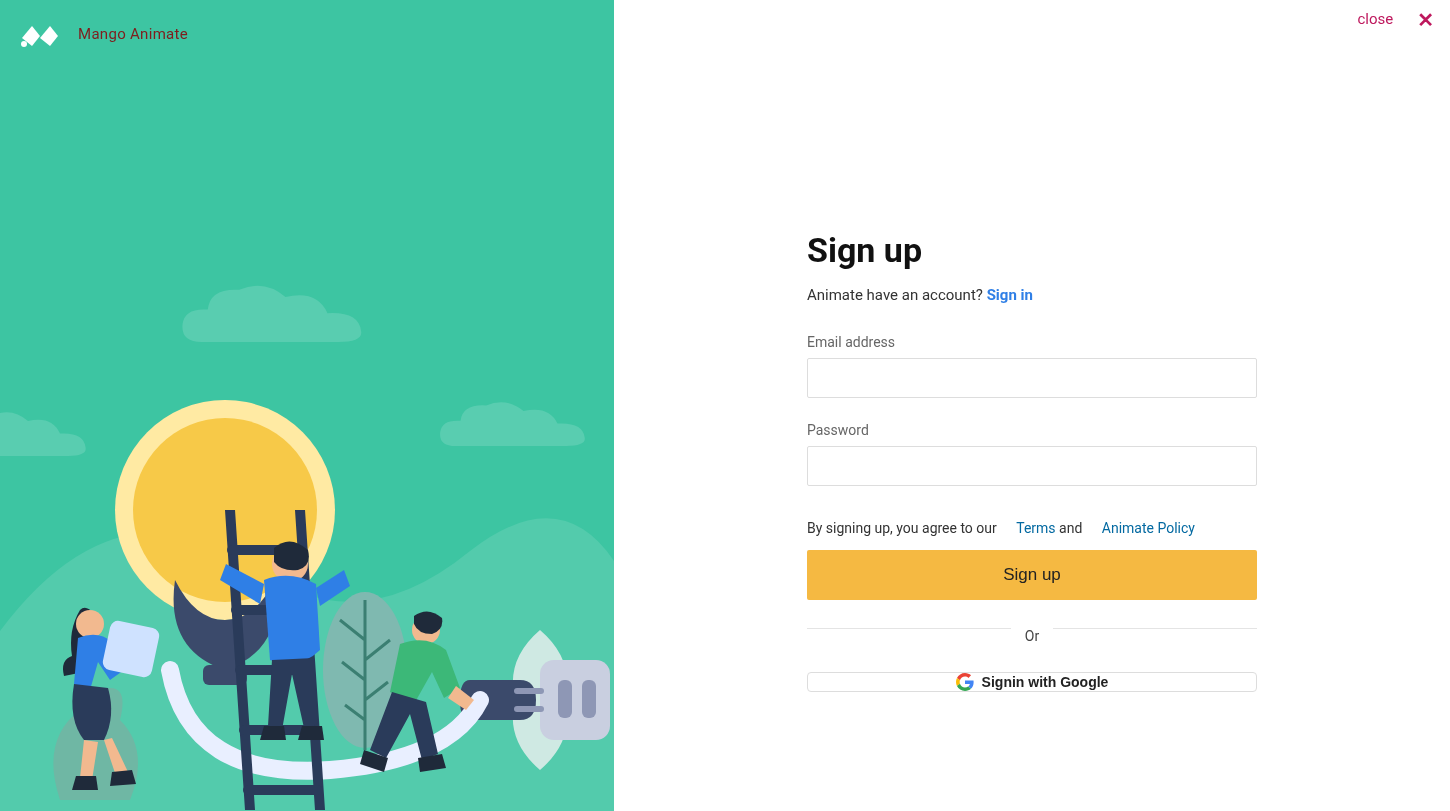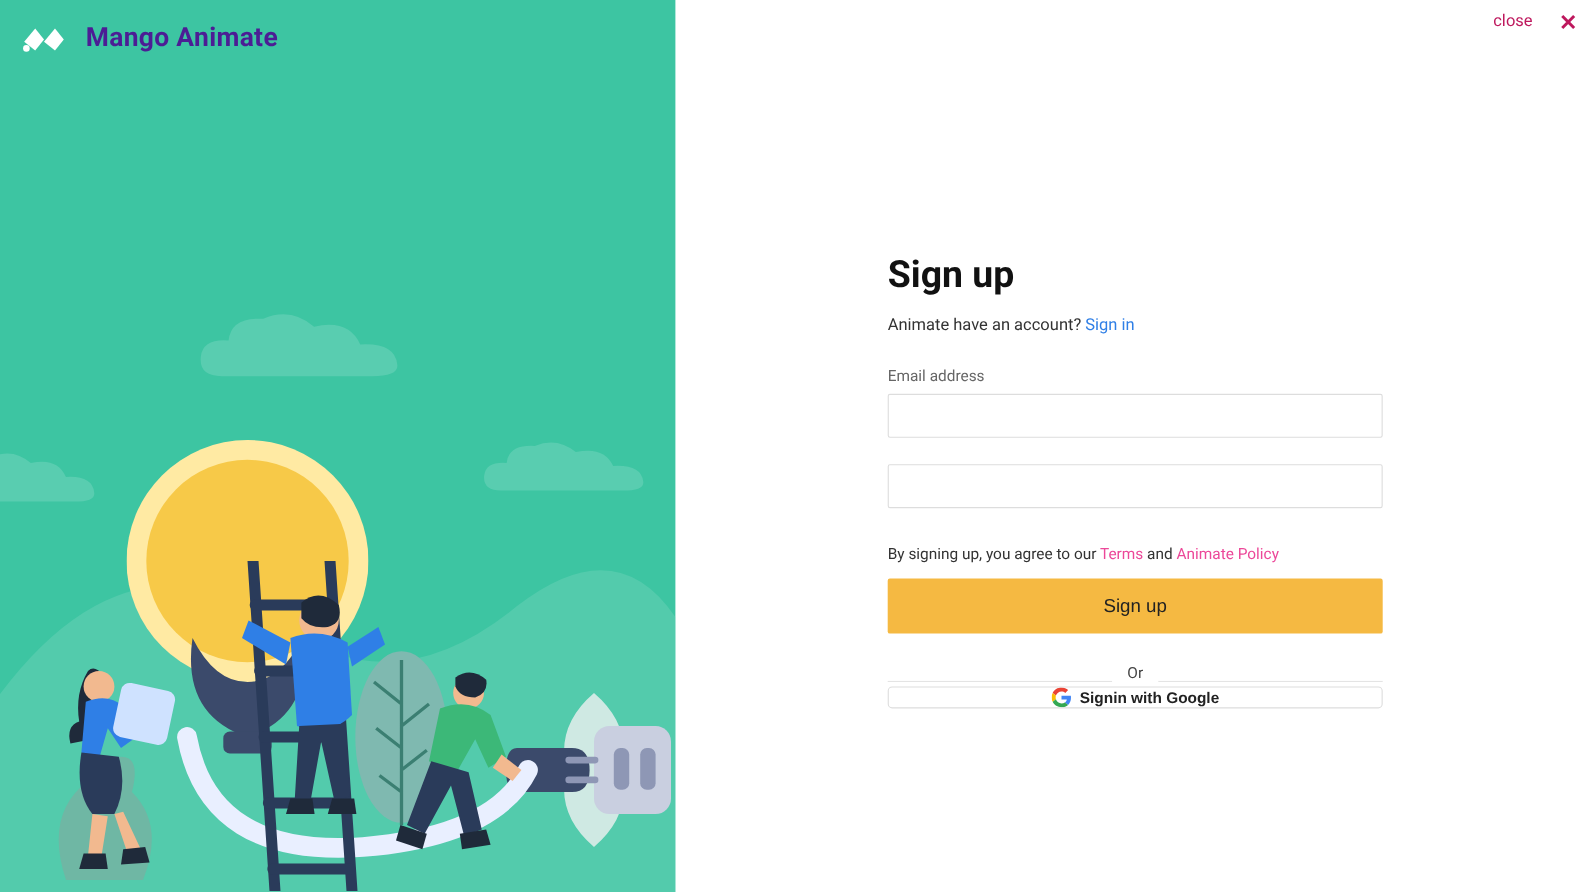--- a/index.html
+++ b/index.html
@@ -17,21 +17,21 @@
       background: #3dc5a2;
       position: relative;
       overflow: hidden;
     }
     .logo-wrap {
       position: absolute;
       top: 20px; left: 20px;
       display: flex; align-items: center; gap: 10px;
     }
     .logo-mark svg { display: block; }
-    .logo-text { color: #4c1d95; font-size: 24px; font-weight: 700; letter-spacing: .3px; }
+    .logo-text { color: #7f1d1d; font-size: 15px; font-weight: 400; letter-spacing: .3px; }
     .illustration { position: absolute; inset: 0; }
     .right-panel {
       flex: 1;
       position: relative;
       display: flex;
       justify-content: center;
       align-items: flex-start;
     }
     .close-wrap {
       position: absolute;
@@ -58,20 +58,21 @@
     }
     .sub-line {
       font-size: 15px;
       color: #333;
       margin-bottom: 30px;
     }
     .sub-line a {
       color: #2f7fe6;
       text-decoration: none;
       cursor: pointer;
+      font-weight: bold;
     }
     .field-label {
       display: block;
       font-size: 14px;
       color: #666;
       margin-bottom: 8px;
     }
     .field-input {
       width: 100%;
       height: 40px;
@@ -82,39 +83,40 @@
       margin-bottom: 24px;
       background: #fff;
     }
     .agree-line {
       font-size: 14px;
       color: #333;
       margin-bottom: 14px;
       margin-top: 10px;
     }
     .agree-line a {
-      color: #ec4899;
+      color: #0369a1;
       text-decoration: none;
       cursor: pointer;
+      margin-left: 16px;
     }
     .signup-btn {
       width: 100%;
       height: 50px;
       background: #f5b942;
       border: none;
       border-radius: 2px;
       color: #222;
       font-size: 17px;
       font-weight: 500;
       cursor: pointer;
       margin-bottom: 28px;
     }
     .or-row {
-      display: flex; align-items: flex-end; gap: 14px;
-      margin-bottom: 4px;
+      display: flex; align-items: flex-start; gap: 14px;
+      margin-bottom: 28px;
     }
     .or-row .line { flex: 1; height: 1px; background: #e4e4e4; }
     .or-row .or-text { font-size: 14px; color: #444; }
     .social-row {
       display: flex; gap: 18px; flex-direction: column;
     }
     .social-btn {
       flex: 1;
       height: 48px;
       border: 1px solid #ddd;
@@ -246,20 +248,21 @@
   <div class="form-card">
     <h1 class="form-title">Sign up</h1>
 
     <p class="sub-line">
       <span>Animate have an account? </span><a>Sign in</a>
     </p>
 
     <label class="field-label">Email address</label>
     <input class="field-input" type="text" style="">
 
+    <label class="field-label">Password</label>
     <input class="field-input" type="password" style="">
 
     <p class="agree-line">
       <span>By signing up, you agree to our </span><a>Terms</a><span> and </span><a>Animate Policy</a>
     </p>
 
     <button class="signup-btn">Sign up</button>
 
     <div class="or-row">
       <div class="line"></div>

